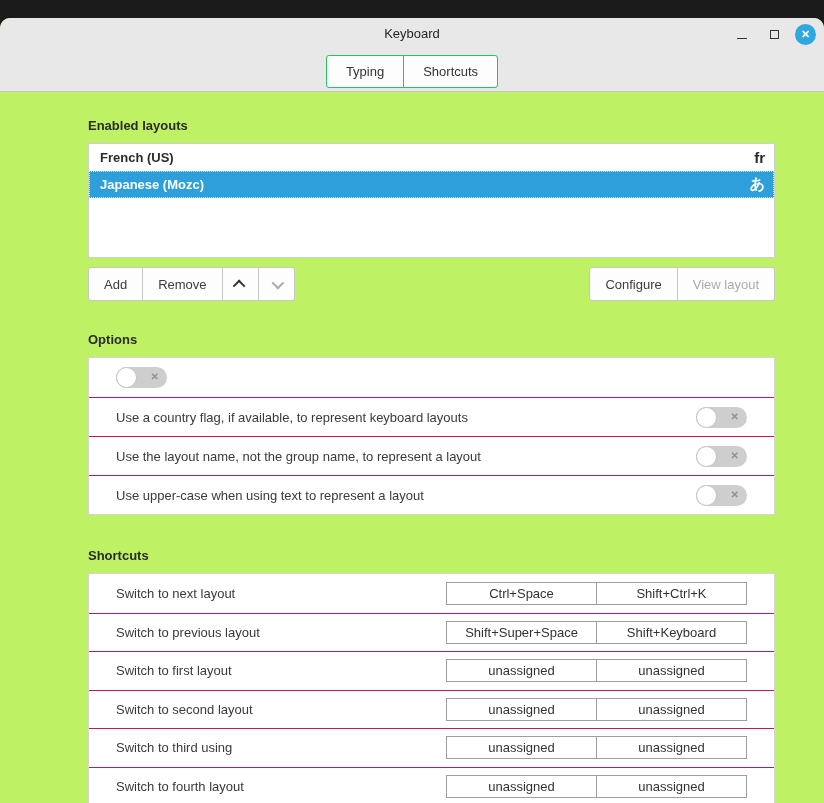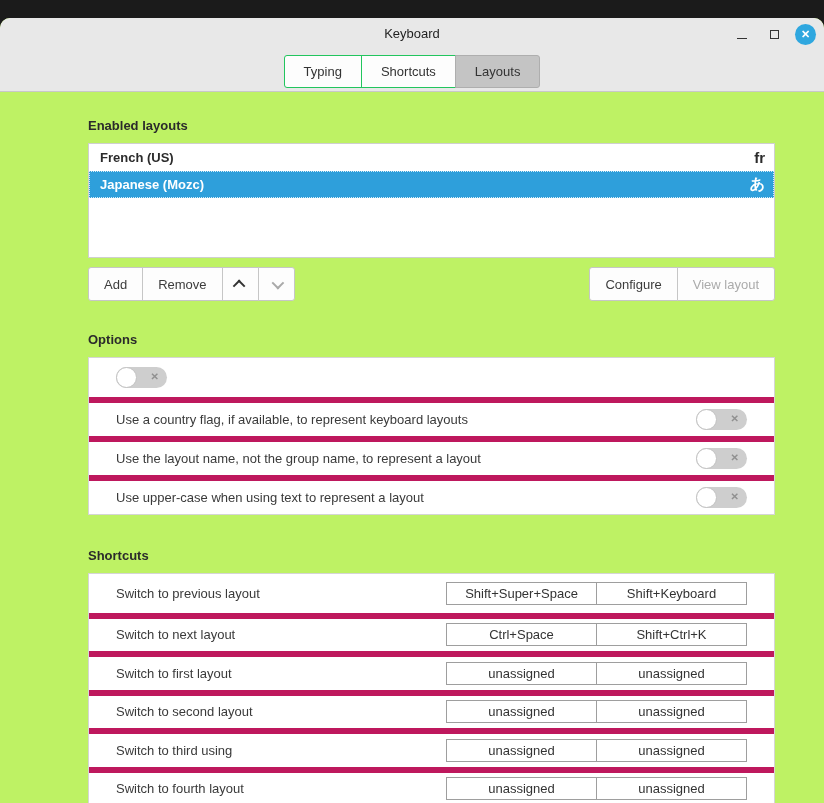--- a/index.html
+++ b/index.html
@@ -61,21 +61,21 @@
   .btn.disabled { color:#ababab; }
   .spacer { flex:1; }
   .chev { width:9px; height:9px; border-left:2px solid #333; border-top:2px solid #333; }
   .chev.up   { transform:rotate(45deg) translateY(2px); }
   .chev.down { transform:rotate(225deg) translateY(2px); border-color:#a9a9a9; }
   .arrow-btn { padding:0 13px; }
   
   .settings-box { margin-top:9px; background:#fff; border:1px solid #d5d5d5; }
   .settings-row {
     height:39px; display:flex; align-items:center; padding:0 27px;
-    border-top:6px solid #be185d; font-size:13px; color:#3a3a3a;
+    border-top:1px solid #be185d; font-size:13px; color:#3a3a3a;
   }
   .settings-row:first-child { border-top:none; }
   .settings-row .row-label { flex:1; }
   .shortcut-row { height:38.5px; }
   
   .toggle {
     position:relative; width:51px; height:21px; background:#cecece; border-radius:11px;
     flex:0 0 auto; cursor:default;
   }
   .toggle .knob {
@@ -117,21 +117,20 @@
             <span class="ic-max"></span>
           </div>
         <div class="wc-close">
             <span>✕</span>
           </div>
       </div>
     </div>
     <div class="tabs">
       <div class="tab">Typing</div>
       <div class="tab">Shortcuts</div>
-      <div class="tab active">Layouts</div>
     </div>
   </div>
 
   <div class="content">
 
     <div class="section-heading">Enabled layouts</div>
     <div class="layout-list">
       <div class="layout-row">
         <span class="layout-name">French (US)</span>
         <span class="layout-indicator">fr</span>
@@ -193,36 +192,36 @@
           <span class="knob"></span>
         </div>
       </div>
 
     </div>
 
     <div class="section-heading mt-shortcuts">Shortcuts</div>
     <div class="settings-box">
 
       <div class="settings-row shortcut-row">
+        <span class="row-label">Switch to next layout</span>
+        <div class="kb-pair">
+          <button class="kb-btn">Ctrl+Space</button>
+          <button class="kb-btn">Shift+Ctrl+K</button>
+        </div>
+      </div>
+
+      <div class="settings-row shortcut-row">
         <span class="row-label">Switch to previous layout</span>
         <div class="kb-pair">
           <button class="kb-btn">Shift+Super+Space</button>
           <button class="kb-btn">Shift+Keyboard</button>
         </div>
       </div>
 
       <div class="settings-row shortcut-row">
-        <span class="row-label">Switch to next layout</span>
-        <div class="kb-pair">
-          <button class="kb-btn">Ctrl+Space</button>
-          <button class="kb-btn">Shift+Ctrl+K</button>
-        </div>
-      </div>
-
-      <div class="settings-row shortcut-row">
         <span class="row-label">Switch to first layout</span>
         <div class="kb-pair">
           <button class="kb-btn">unassigned</button>
           <button class="kb-btn">unassigned</button>
         </div>
       </div>
 
       <div class="settings-row shortcut-row">
         <span class="row-label">Switch to second layout</span>
         <div class="kb-pair">

